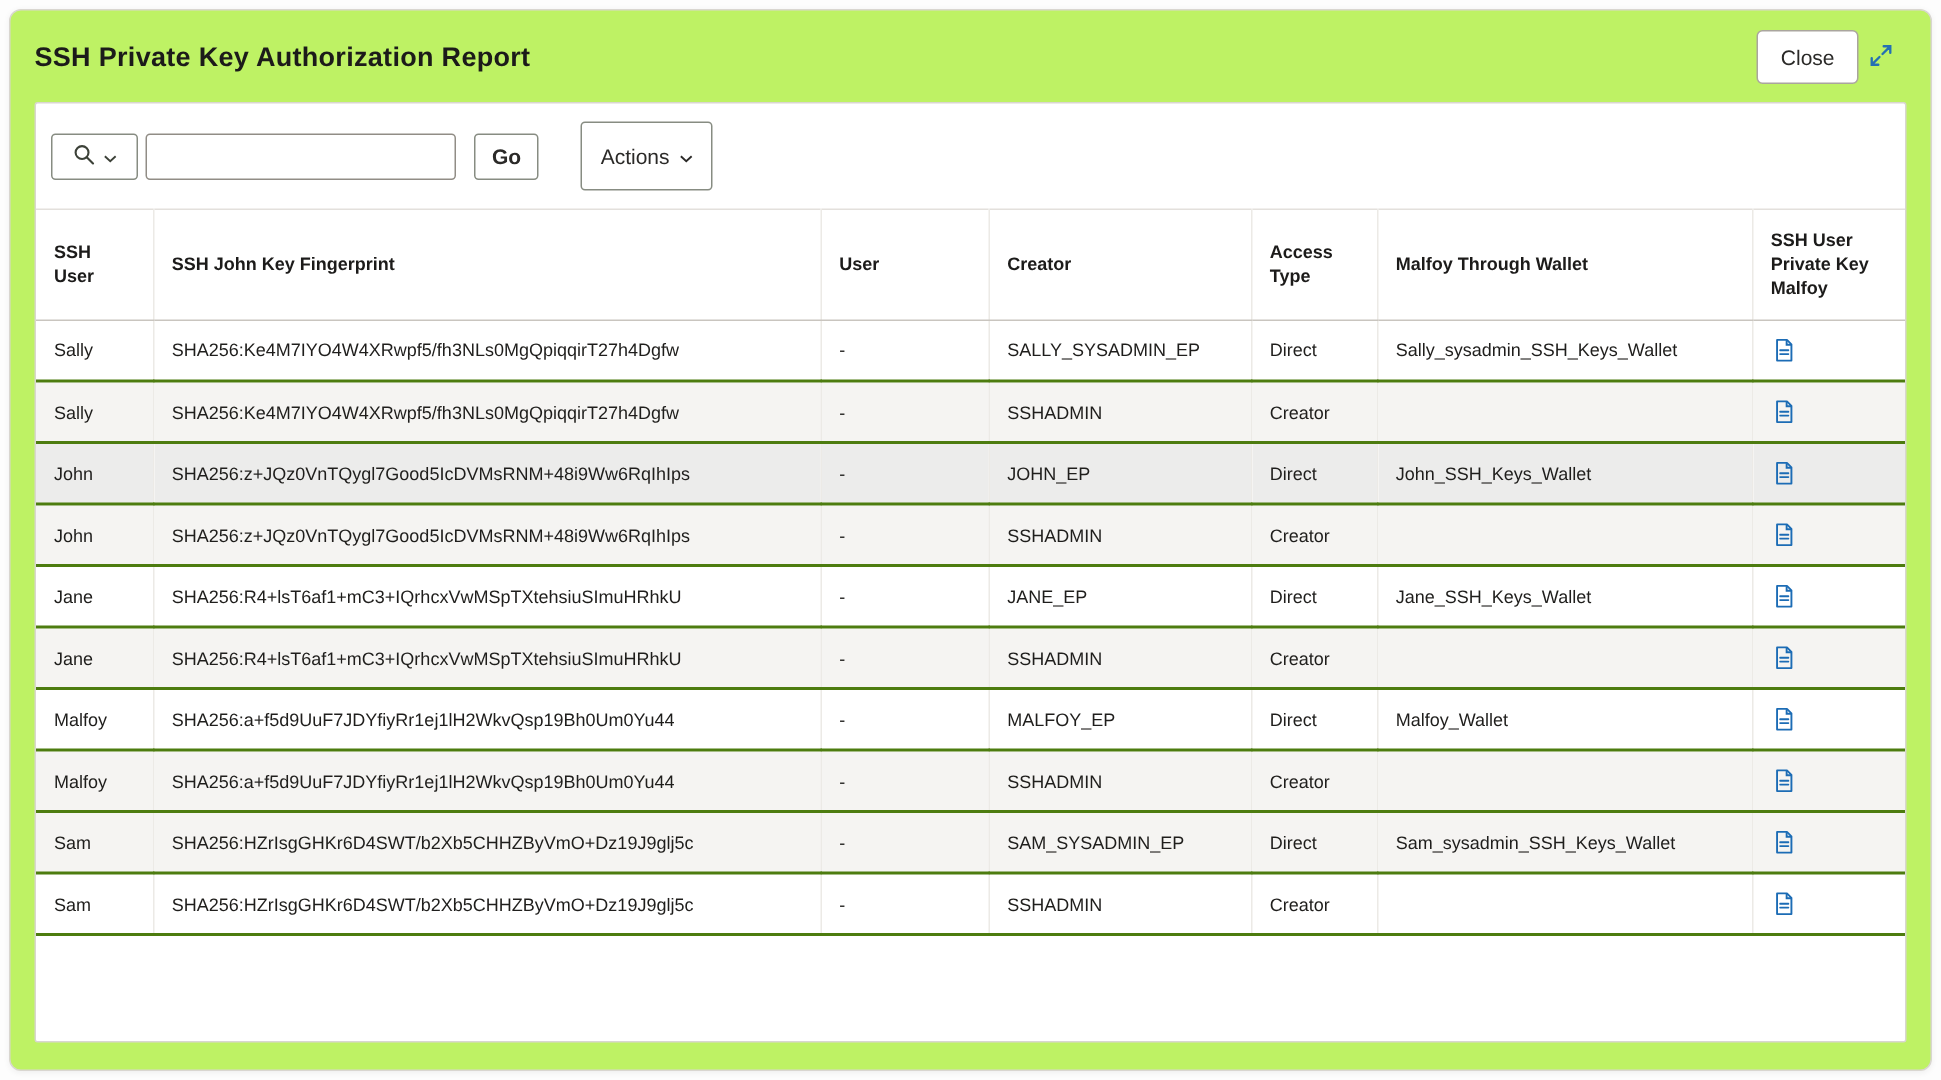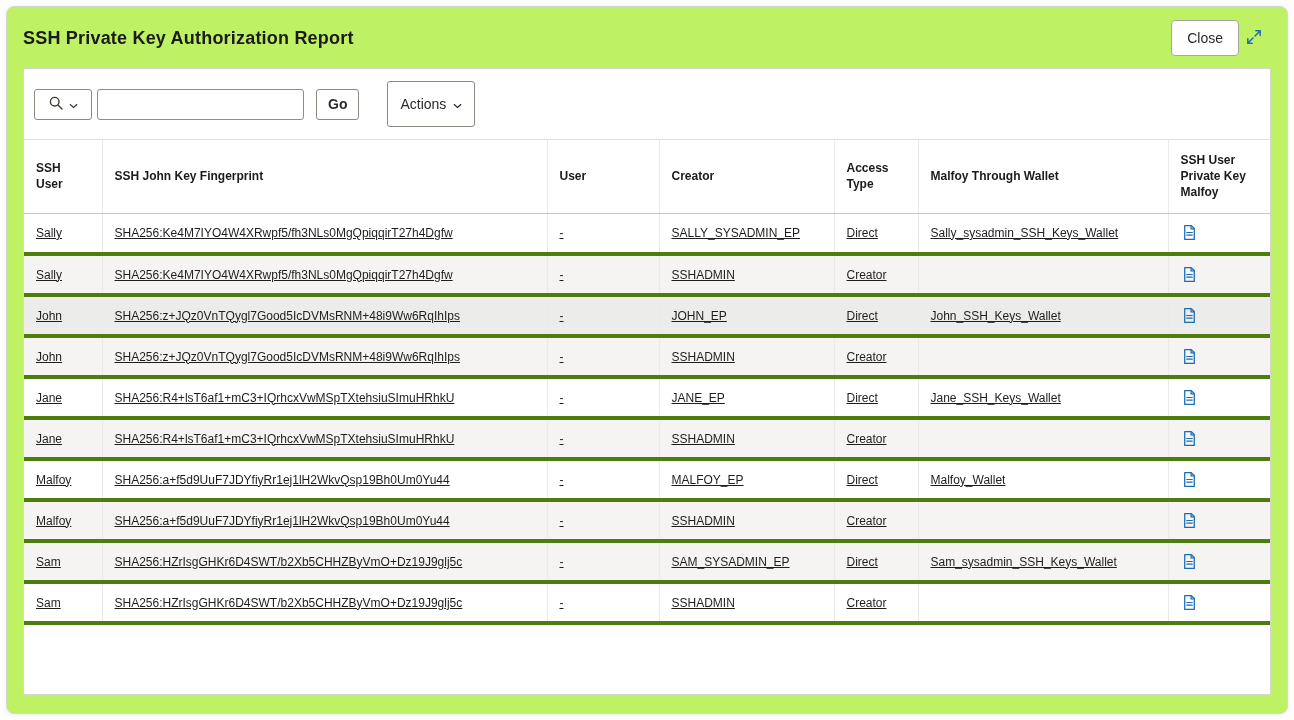--- a/index.html
+++ b/index.html
@@ -134,21 +134,21 @@
     color: #1c1b1a;
     vertical-align: middle;
     white-space: normal;
     line-height: 1.35;
     border-bottom: 1px solid #c9c5bf;
     padding-top: 12px;
     padding-bottom: 12px;
     cursor: pointer;
     background: #fff;
   }
-  table.report tbody tr { border-bottom: 4px solid #4d7c0f; background: #ffffff; height: 41px; text-decoration: underline; }
+  table.report tbody tr { border-bottom: 2px solid #4d7c0f; background: #ffffff; height: 41px; }
   table.report tbody tr.alt { background: #f5f4f2; }
   table.report tbody tr.hl { background: #ececeb; }
   td.details-cell { text-align: center; }
   .doc-icon {
     display: inline-flex;
     color: #1c6cb5;
     cursor: pointer;
     vertical-align: middle;
   }
   .pagination {

